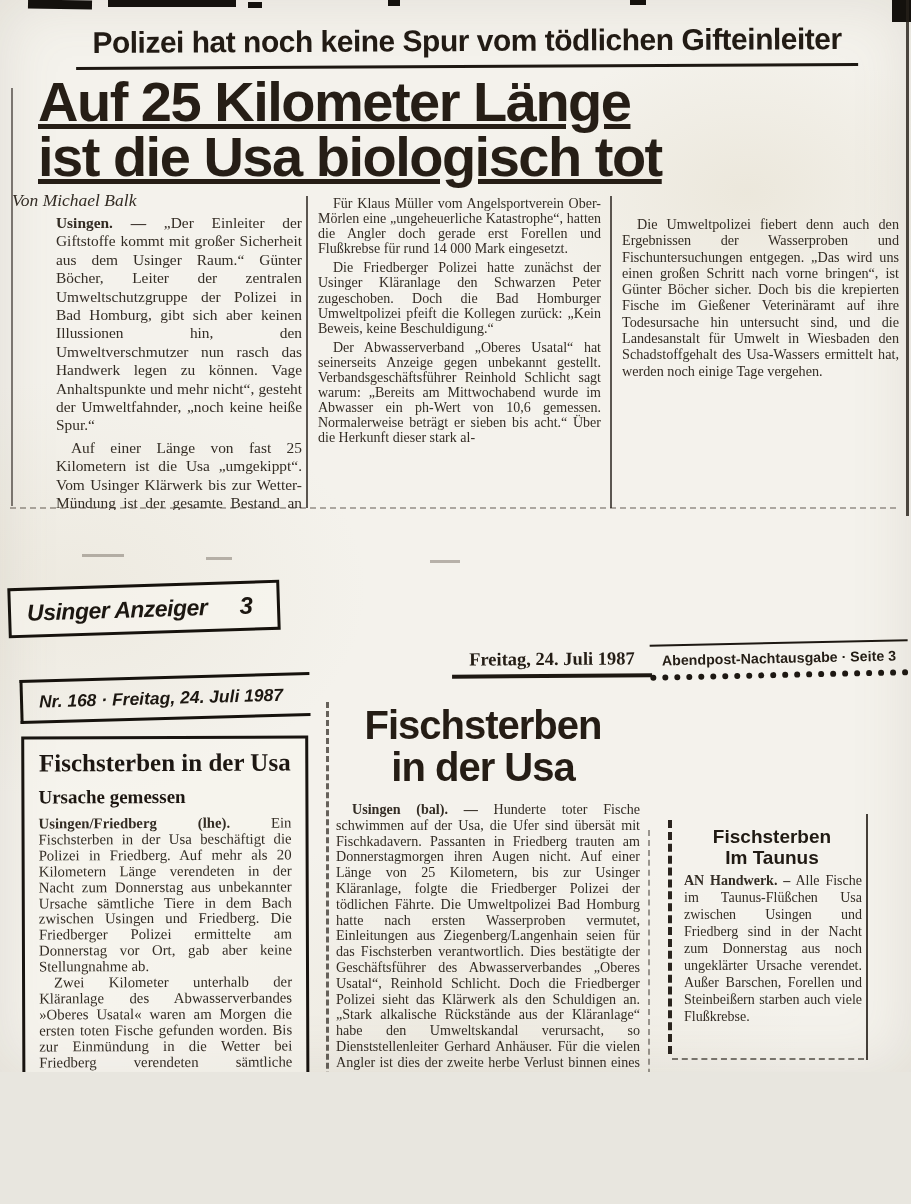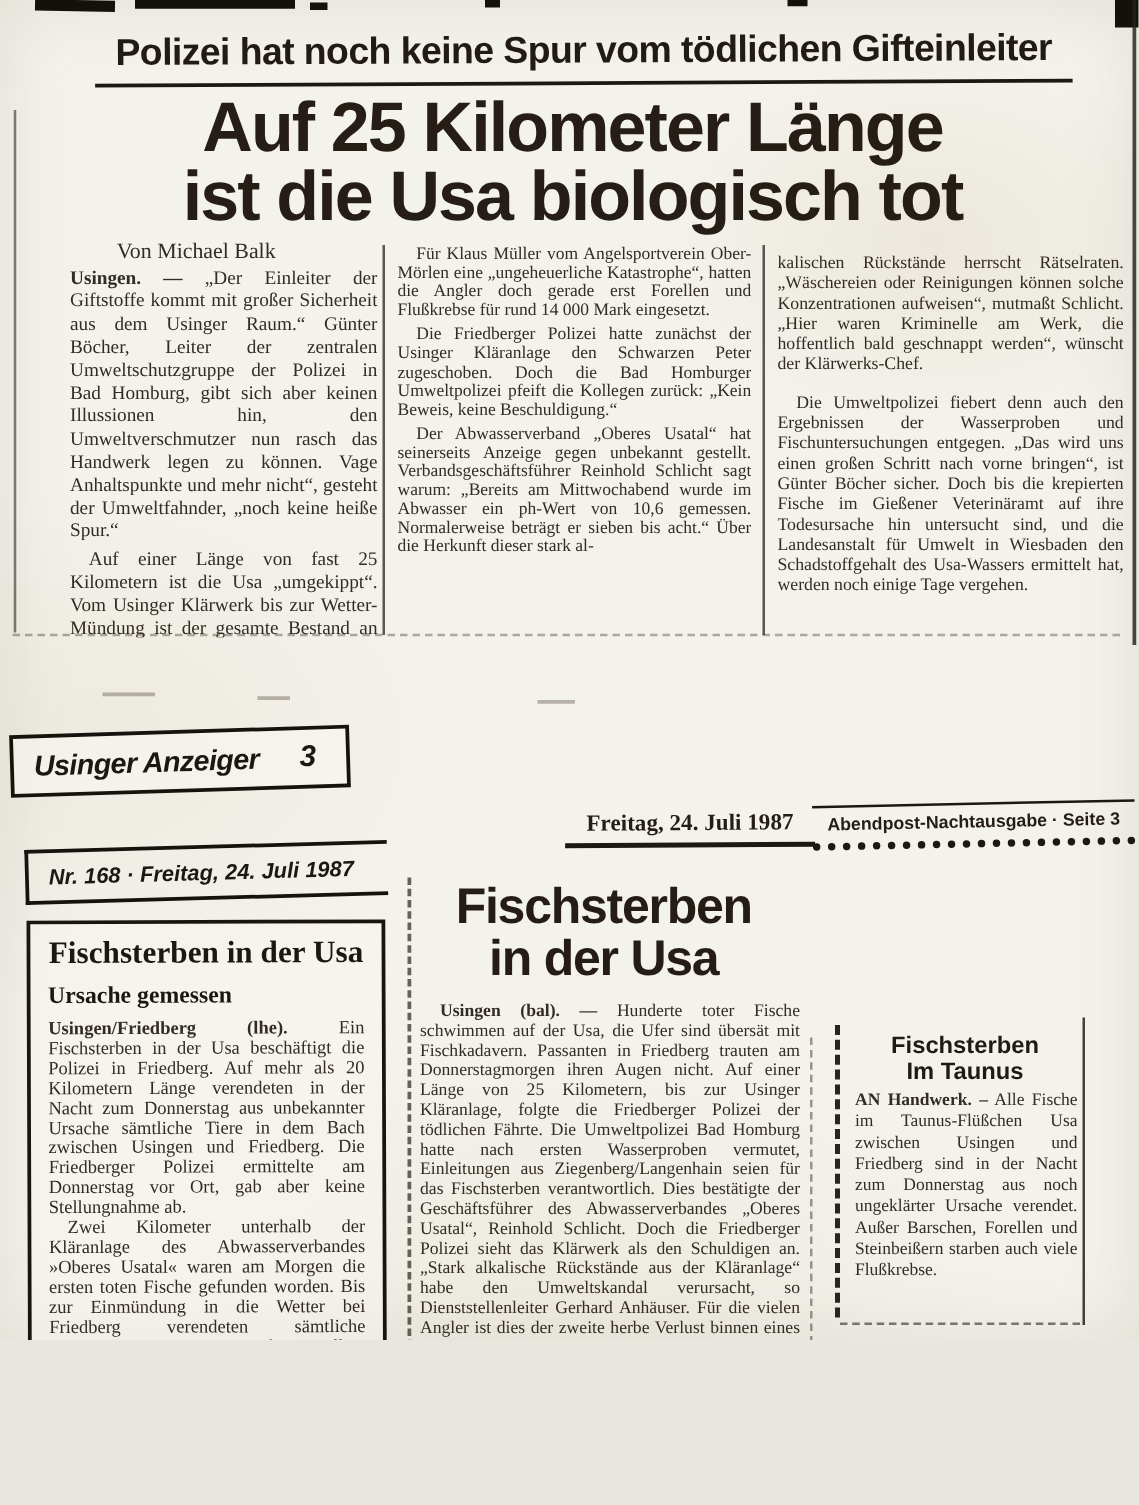--- a/index.html
+++ b/index.html
@@ -25,26 +25,26 @@
   .speck{position:absolute;background:rgba(70,58,45,.35);}
 
   
   .kicker{
     left:76px;top:24px;width:782px;text-align:center;
     font-family:"Liberation Sans", sans-serif;font-weight:bold;
     font-size:30px;letter-spacing:-0.5px;color:#221b14;
     border-bottom:3px solid #1d1812;padding-bottom:7px;transform:rotate(-.3deg);
   }
   .headline{
-    left:38px;top:74px;width:840px;text-align:center;
+    left:38px;top:74px;width:840px;text-align:left;
     font-family:"Liberation Sans", sans-serif;font-weight:800;
-    font-size:56px;line-height:55px;letter-spacing:-1.5px;color:#261e16;
+    font-size:56px;line-height:55px;letter-spacing:-1.5px;color:#261e16;text-decoration:underline;
   }
   .byline-and-col{left:12px;top:190px;width:290px;height:320px;overflow:hidden;}
-  .byline{text-align:center;font-size:17.5px;margin-bottom:3px;}
+  .byline{text-align:left;font-style:italic;font-size:17.5px;margin-bottom:3px;}
   .col1 p{font-size:15.4px;line-height:18.4px;margin-left:44px;}
   .col2{left:318px;top:196px;width:283px;height:314px;overflow:hidden;}
   .col2 p{font-size:14px;line-height:15.1px;}
   .col3{left:622px;top:202px;width:277px;height:308px;overflow:hidden;}
   .col3 p{font-size:14.2px;line-height:16.3px;}
   .colrule{width:2px;background:rgba(40,34,28,.75);}
   .indent{text-indent:15px;}
   .gap{margin-top:4px;}
 
   
@@ -141,21 +141,20 @@
 
   <div class="abs col2">
     <p class="justify indent">Für Klaus Müller vom Angelsportverein Ober-Mörlen eine „ungeheuerliche Katastrophe“, hatten die Angler doch gerade erst Forellen und Flußkrebse für rund 14 000 Mark eingesetzt.</p>
     <p class="justify indent gap">Die Friedberger Polizei hatte zunächst der Usinger Kläranlage den Schwarzen Peter zugeschoben. Doch die Bad Homburger Umweltpolizei pfeift die Kollegen zurück: „Kein Beweis, keine Beschuldigung.“</p>
     <p class="justify indent gap">Der Abwasserverband „Oberes Usatal“ hat seinerseits Anzeige gegen unbekannt gestellt. Verbandsgeschäftsführer Reinhold Schlicht sagt warum: „Bereits am Mittwochabend wurde im Abwasser ein ph-Wert von 10,6 gemessen. Normalerweise beträgt er sieben bis acht.“ Über die Herkunft dieser stark al-</p>
   </div>
 
   <div class="abs vline colrule" style="left:610px;top:196px;height:312px;"></div>
 
   <div class="abs col3">
-    <p class="justify">kalischen Rückstände herrscht Rätselraten. „Wäschereien oder Reinigungen können solche Konzentrationen aufweisen“, mutmaßt Schlicht. „Hier waren Kriminelle am Werk, die hoffentlich bald geschnappt werden“, wünscht der Klärwerks-Chef.</p>
     <p class="justify indent" style="margin-top:14px;">Die Umweltpolizei fiebert denn auch den Ergebnissen der Wasserproben und Fischuntersuchungen entgegen. „Das wird uns einen großen Schritt nach vorne bringen“, ist Günter Böcher sicher. Doch bis die krepierten Fische im Gießener Veterinäramt auf ihre Todesursache hin untersucht sind, und die Landesanstalt für Umwelt in Wiesbaden den Schadstoffgehalt des Usa-Wassers ermittelt hat, werden noch einige Tage vergehen.</p>
   </div>
 
   <div class="abs usinger-box">
     <span class="pname">Usinger Anzeiger</span>
     <span class="pnum">3</span>
   </div>
 
   <div class="abs date-center">
     <span>Freitag, 24. Juli 1987</span>

